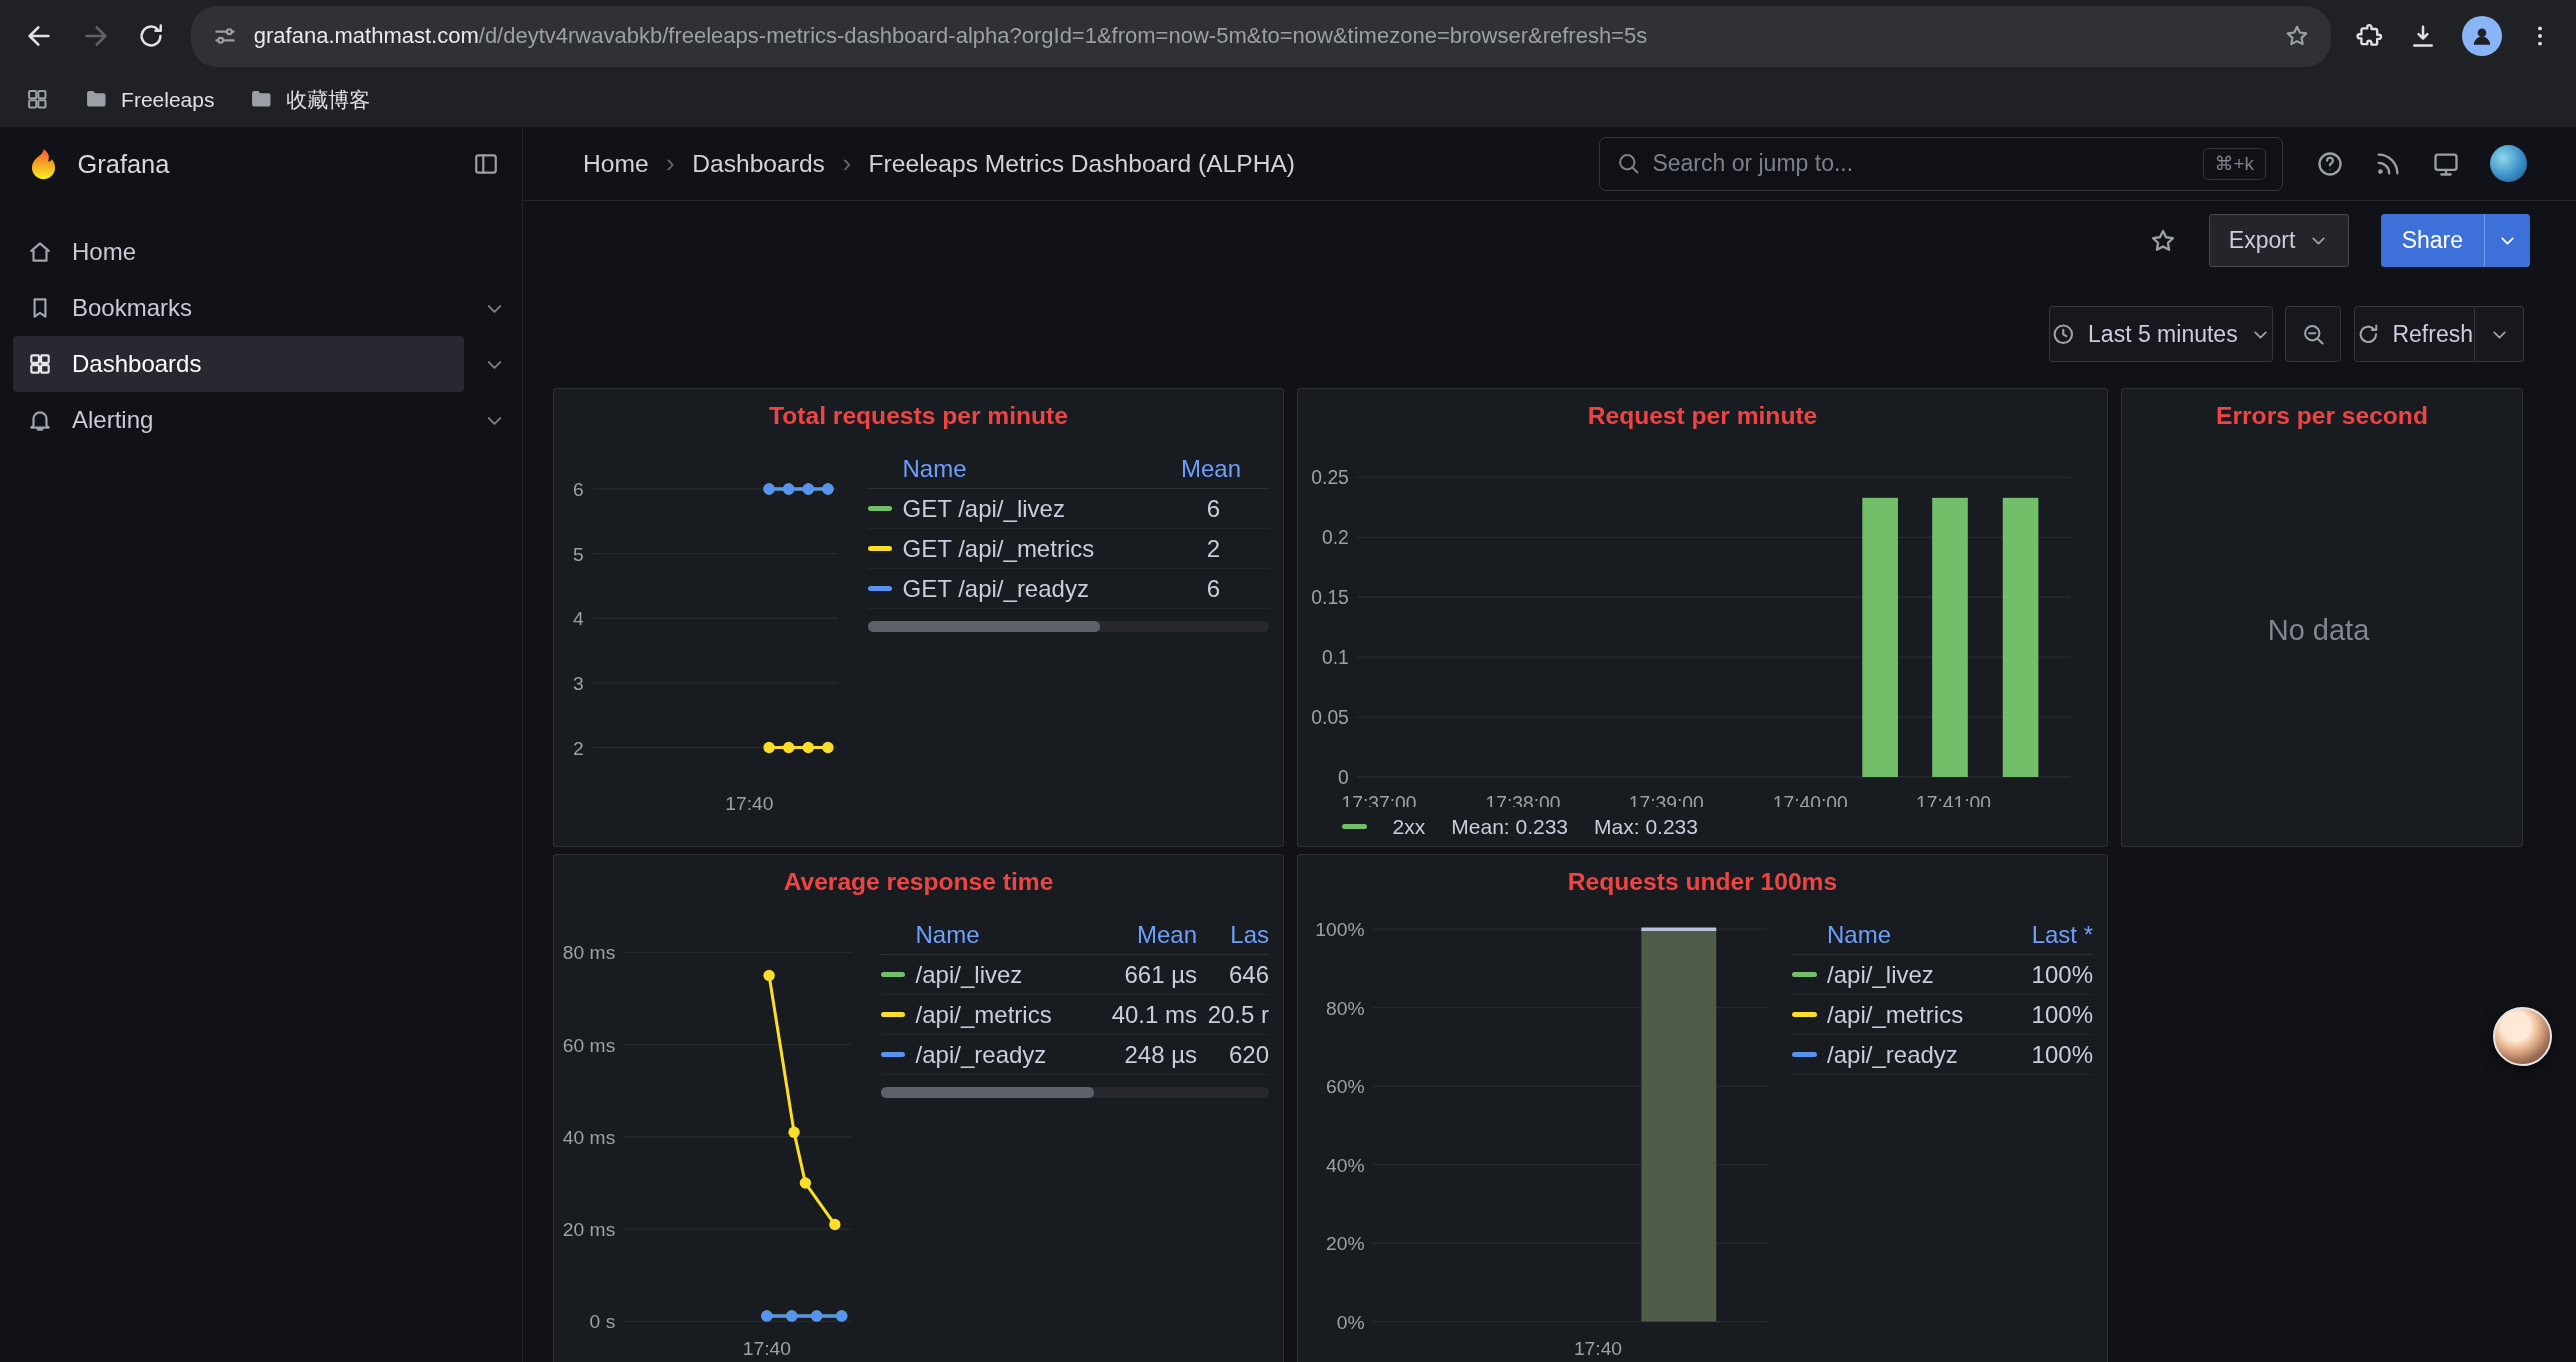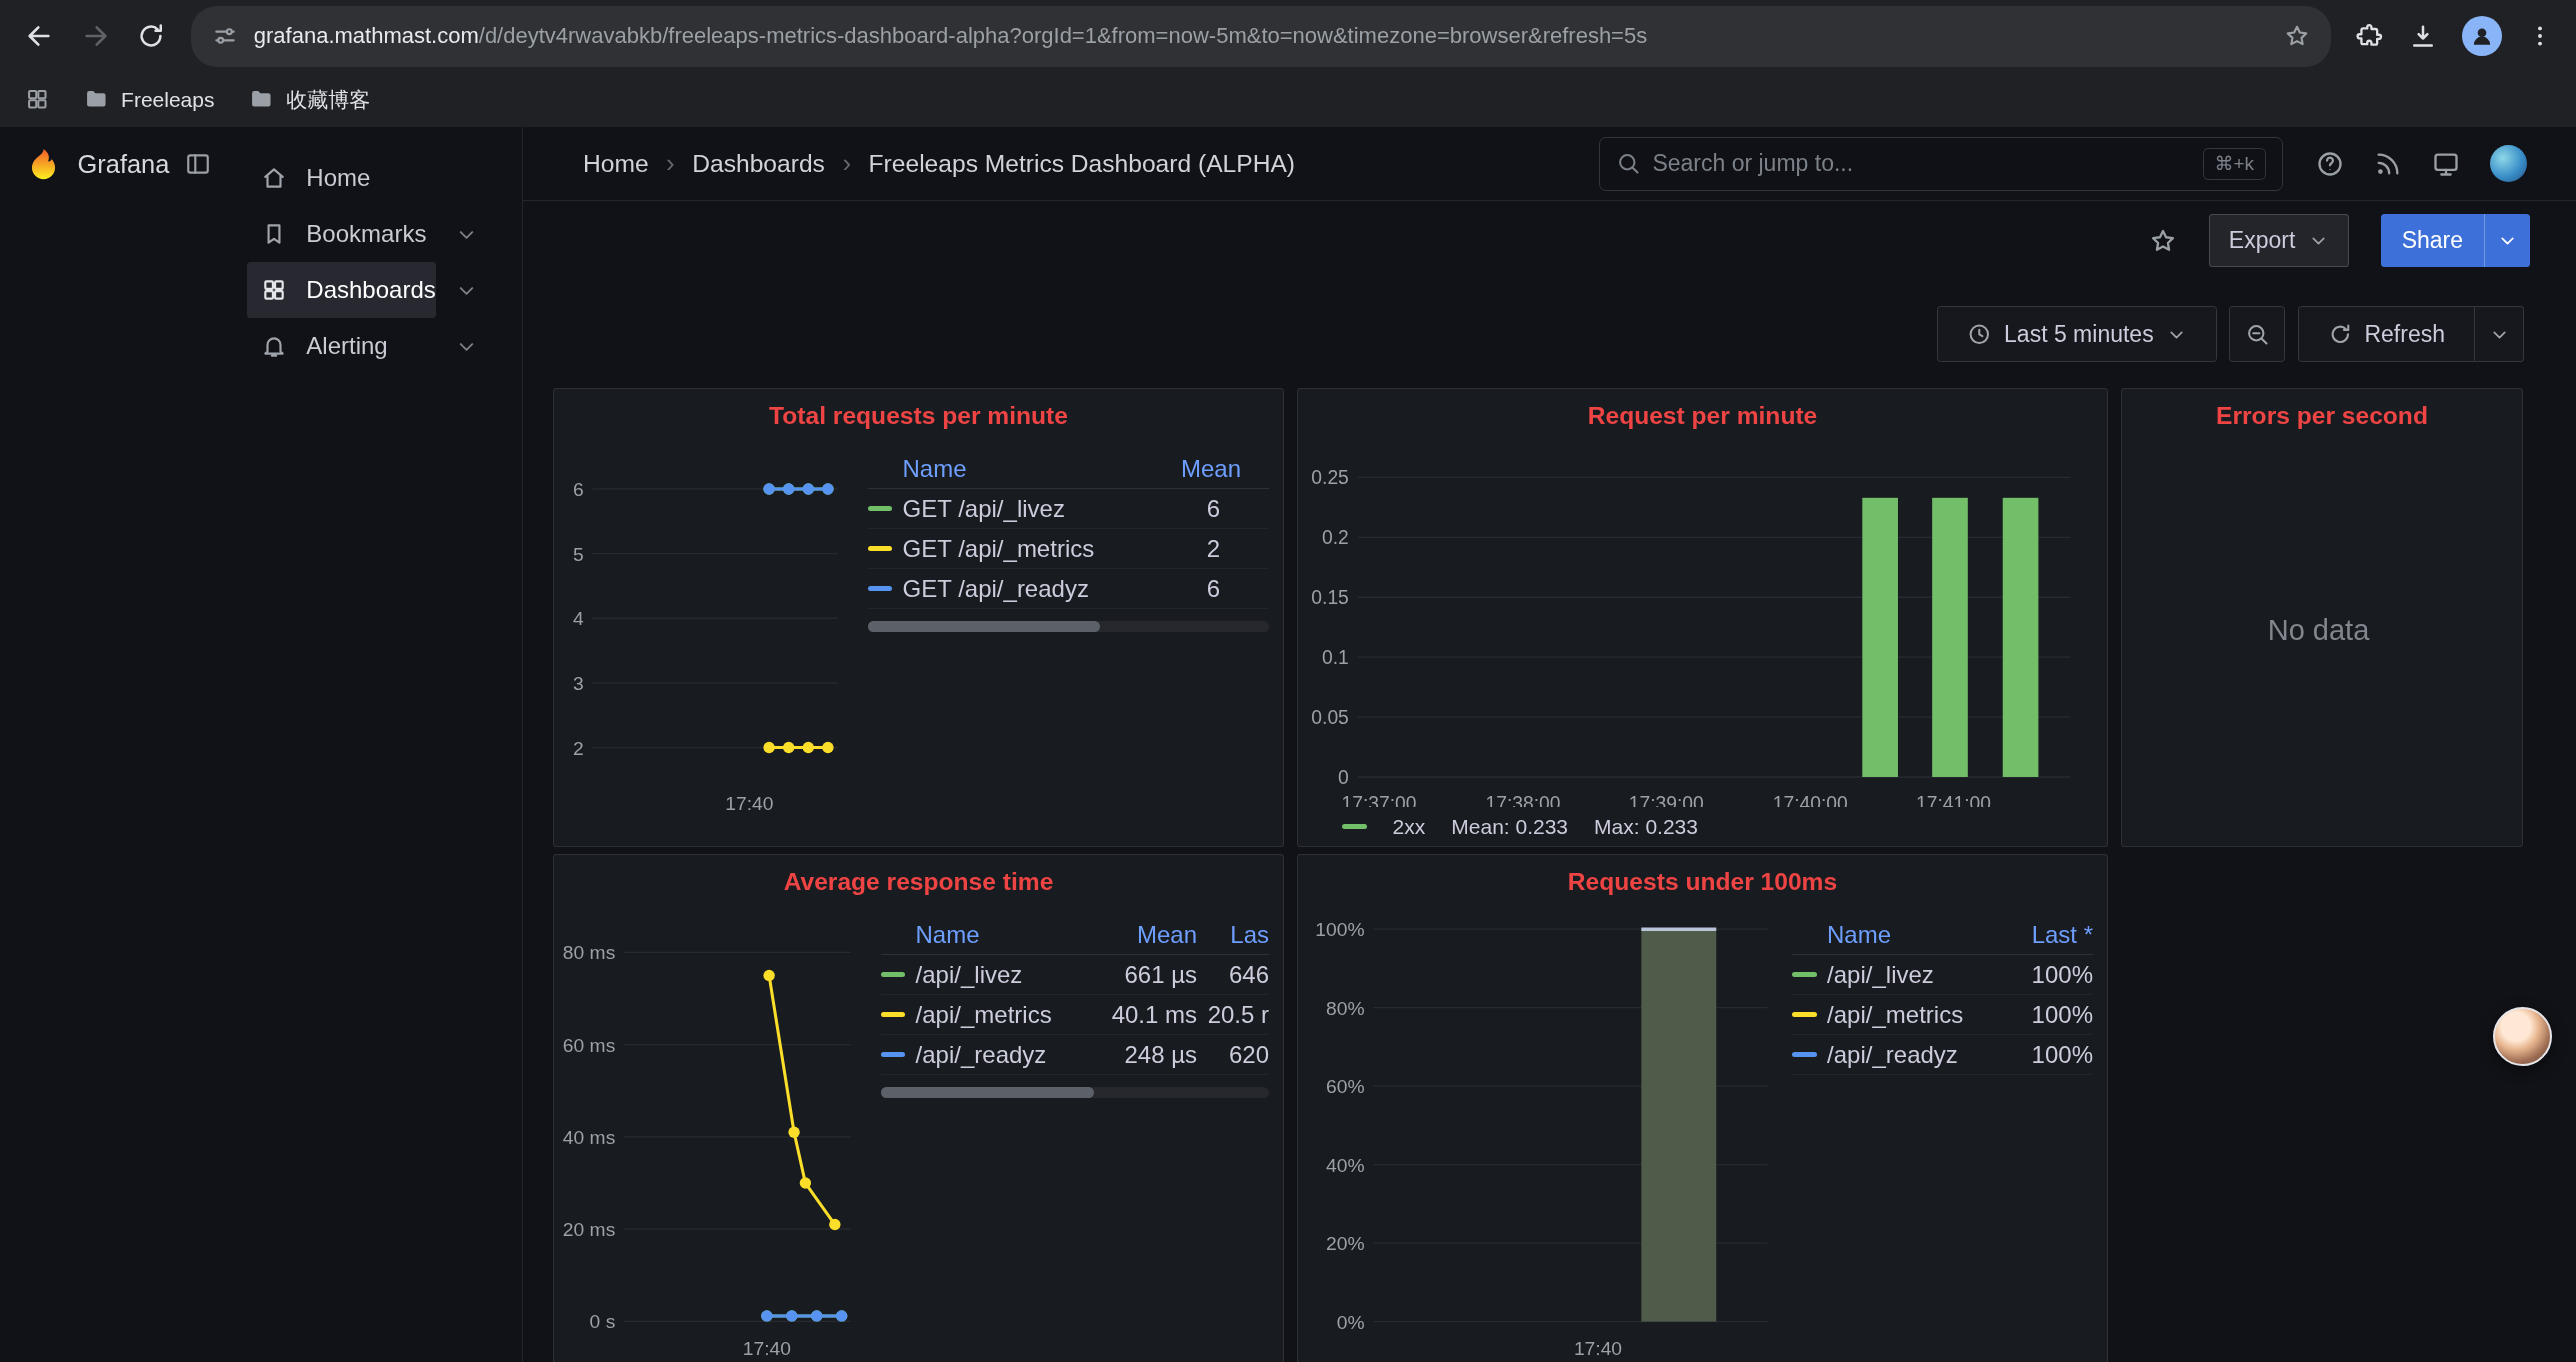--- a/index.html
+++ b/index.html
@@ -17,21 +17,21 @@
 .omnibox{flex:1;height:61px;border-radius:26px;background:#303134;display:flex;align-items:center;padding:0 21px;gap:16px;min-width:0}
 .url{font-size:22px;white-space:nowrap;overflow:hidden;flex:1}
 .url .dom{color:#e8eaed}
 .url .rest{color:#9aa0a6}
 .profile-badge{width:40px;height:40px;border-radius:50%;background:#8ab4f8;display:flex;align-items:center;justify-content:center;color:#202124}
 .bm-item{display:flex;align-items:center;gap:12.3px;font-size:21px;color:#dfe1e5}
 .bm-item .cicon{color:#9aa0a6}
 
 
 .app{position:absolute;top:127px;left:0;width:2576px;height:1235px;display:flex;background:#111217}
-.sidebar{width:523px;flex:none;border-right:0.9px solid rgba(204,204,220,0.1);display:flex;flex-direction:row}
+.sidebar{width:523px;flex:none;border-right:0.9px solid rgba(204,204,220,0.1);display:flex;flex-direction:column}
 .sb-head{height:74px;display:flex;align-items:center;padding:0 23px 0 24.6px;gap:16px;flex:none}
 .brand{font-size:25.4px;color:#d8d9df}
 .sb-toggle{margin-left:auto;color:#9aa0a6}
 .nav{padding-top:23px}
 .nav-item{position:relative;height:56px;margin:0 58px 0 13px;display:flex;align-items:center;gap:19px;padding-left:14px;border-radius:3.5px;font-size:24px;color:#c9cbd4;cursor:pointer}
 .nav-item .nicon{color:#9fa3ab;display:flex}
 .nav-item.active{background:rgba(204,204,220,0.13);color:#fff}
 .nav-item.active .nicon{color:#e6e7eb}
 .nav-item .chev{position:absolute;right:-42px;color:#7b7f87;display:flex}
 .main{flex:1;display:flex;flex-direction:column;min-width:0}
@@ -48,21 +48,21 @@
 .gf-subbar{height:79px;flex:none;display:flex;align-items:center;justify-content:flex-end;gap:32px;padding-right:46px}
 .iconbtn{color:#9aa0a6;display:flex;cursor:pointer}
 .btn{height:53px;display:flex;align-items:center;gap:12.3px;border-radius:3.5px;font-size:23px;cursor:pointer}
 .btn-secondary{background:rgba(204,204,220,0.1);border:0.9px solid rgba(204,204,220,0.22);padding:0 19px;color:#ccccdc}
 .btn-secondary .chev{color:#9aa0a6;display:flex}
 .btn-primary{background:#3d71d9;color:#fff;overflow:hidden;gap:0}
 .btn-primary .lbl{padding:0 21px;font-weight:500}
 .btn-primary .dd{width:46px;height:100%;display:flex;align-items:center;justify-content:center;border-left:0.9px solid rgba(255,255,255,0.28)}
 .dash{flex:1;padding:26px 52px 0 30px;display:flex;flex-direction:column;min-height:0}
 .timebar{display:flex;justify-content:flex-end;gap:12.3px;flex:none}
-.tbtn{height:56px;background:#16181d;border:0.9px solid #34373e;border-radius:3.5px;display:flex;align-items:center;gap:12.3px;padding:0 29px;font-size:23px;color:#ccccdc;cursor:pointer}
+.tbtn{height:56px;background:#16181d;border:0.9px solid #34373e;border-radius:3.5px;display:flex;align-items:center;gap:12.3px;padding:0 1px;font-size:23px;color:#ccccdc;cursor:pointer}
 .tbtn .chev,.tbtn .ticon{color:#9fa3ab;display:flex}
 .tbtn.sq{width:56px;justify-content:center;padding:0}
 .refresh-group{display:flex}
 .refresh-group .tbtn.left{border-top-right-radius:0;border-bottom-right-radius:0}
 .refresh-group .tbtn.right{border-left:none;border-top-left-radius:0;border-bottom-left-radius:0;width:49px;justify-content:center;padding:0}
 
 
 .grid{margin-top:26px;display:grid;grid-template-columns:731px 811px 402px;grid-template-rows:459px 859px;gap:7px 13px}
 .panel{background:#181b1f;border:0.9px solid rgba(204,204,220,0.12);border-radius:3.5px;overflow:hidden;display:flex;flex-direction:column}
 .panel-h{height:53px;flex:none;display:flex;align-items:center;justify-content:center;font-size:24.6px;font-weight:700;color:#ef4444;cursor:pointer}

